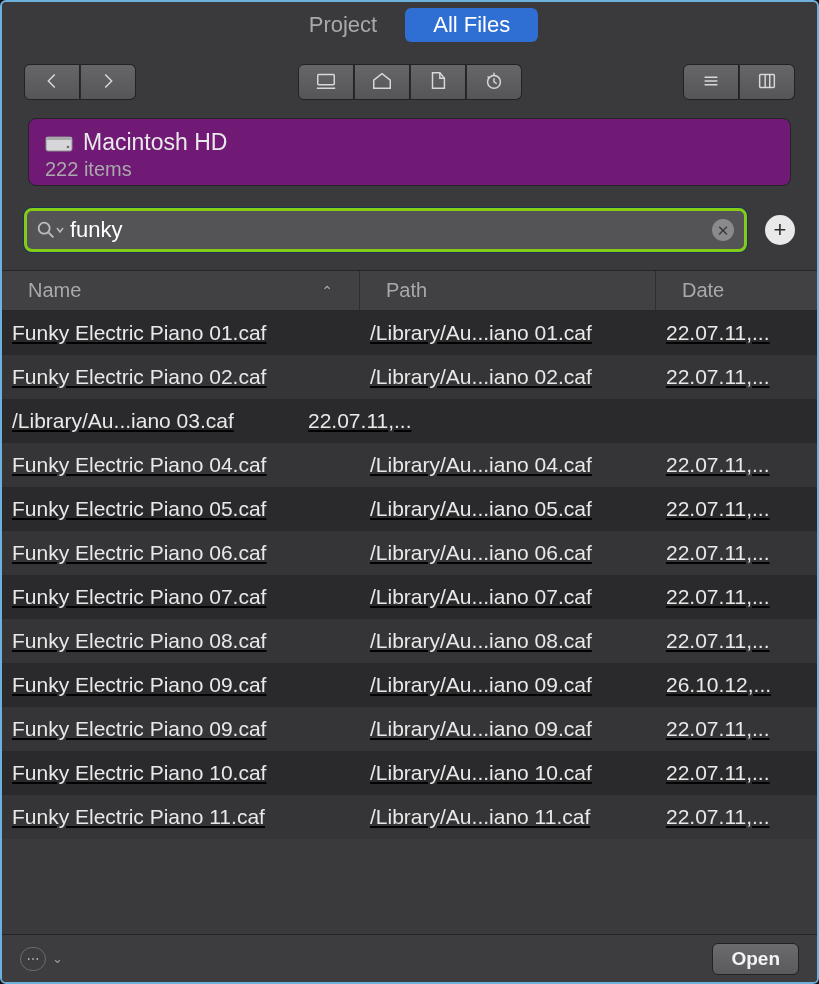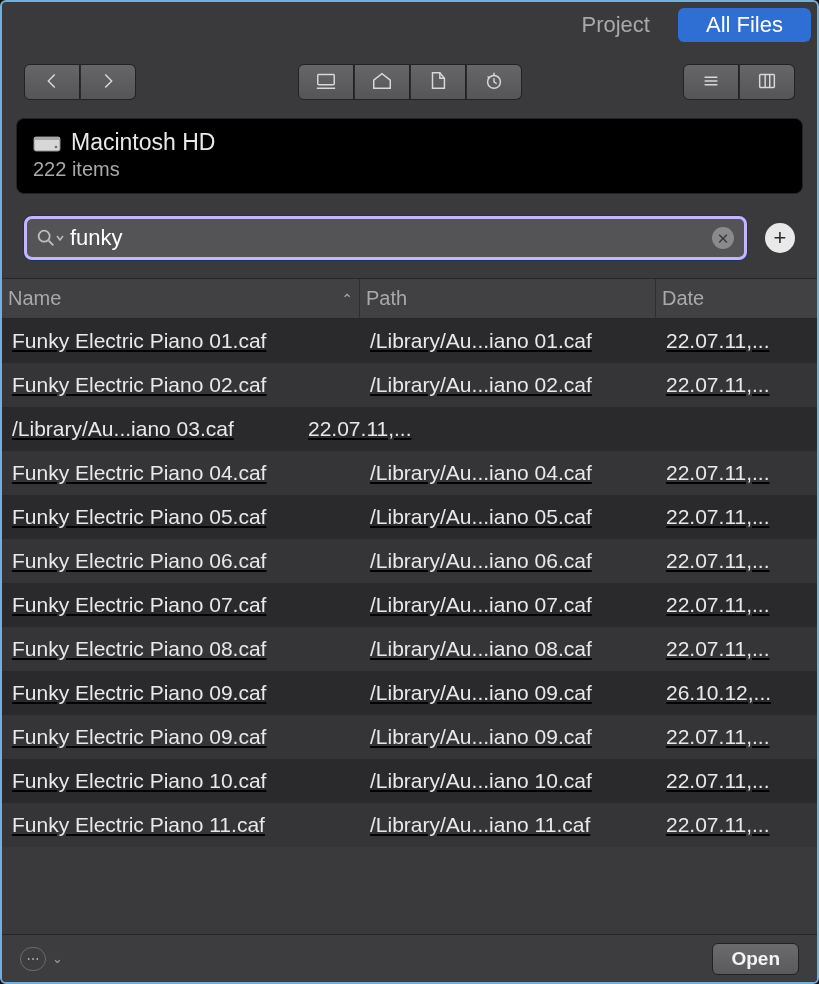--- a/index.html
+++ b/index.html
@@ -17,21 +17,21 @@
     --header-bg:#404042;
   }
   html,body{margin:0;padding:0;background:#111;}
   *{box-sizing:border-box;font-family:-apple-system,"Helvetica Neue",Arial,sans-serif;}
   .window{
     width:819px;height:984px;margin:0 auto;background:var(--bg);
     border:2px solid #6fb1de;border-radius:6px;position:relative;
     display:flex;flex-direction:column;overflow:hidden;
   }
   
-  .tabbar{display:flex;justify-content:flex-end;padding:6px 6px 2px;}
+  .tabbar{display:flex;justify-content:center;padding:6px 6px 2px;}
   .segmented{display:flex;border-radius:6px;overflow:hidden;height:34px;}
   .segmented .seg{
     display:flex;align-items:center;justify-content:center;
     padding:0 28px;font-size:22px;color:var(--text-dim);
     background:transparent;border:none;cursor:pointer;
   }
   .segmented .seg.active{background:var(--accent);color:#fff;border-radius:6px;}
   
   .toolbar{display:flex;align-items:center;gap:14px;padding:20px 22px 18px;}
   .btn-group{display:flex;}
@@ -40,32 +40,32 @@
     border:1px solid var(--btn-border);display:flex;align-items:center;justify-content:center;
     cursor:pointer;color:#d8d8d8;
   }
   .btn-group .tbtn:first-child{border-radius:6px 0 0 6px;}
   .btn-group .tbtn:last-child{border-radius:0 6px 6px 0;}
   .btn-group .tbtn + .tbtn{border-left:1px solid #2a2a2a;}
   .tbtn svg{width:22px;height:22px;stroke:#d8d8d8;fill:none;stroke-width:1.6;}
   .spacer{flex:1;}
   
   .location{
-    margin:0 14px;border:1px solid #242426;border-radius:8px;
-    background:#000000;padding:10px 16px 12px;
+    margin:0 26px;border:1px solid #242426;border-radius:8px;
+    background:#701a75;padding:10px 16px 4px;
   }
   .loc-row{display:flex;align-items:center;gap:10px;}
   .hd-icon{width:28px;height:22px;display:inline-block;}
   .loc-title{font-size:23px;color:var(--text);}
   .loc-sub{font-size:20px;color:var(--text-dim);margin-top:2px;}
   
   .searchrow{display:flex;align-items:center;gap:18px;padding:22px 22px 10px;}
   .searchbox{
     flex:1;height:44px;border-radius:8px;position:relative;
-    border:3px solid #c4b5fd;background:#545456;display:flex;align-items:center;
+    border:3px solid #84cc16;background:#545456;display:flex;align-items:center;
     padding:0 10px 0 8px;box-shadow:0 0 0 1px #1a355a;
   }
   .search-icon{color:#bdbdbf;display:flex;align-items:center;margin-right:5px;}
   .search-icon svg{width:22px;height:22px;stroke:#bdbdbf;fill:none;stroke-width:2;}
   .searchbox input{
     flex:1;background:transparent;border:none;outline:none;color:#fff;
     font-size:22px;padding:0;
   }
   .clearbtn{
     width:22px;height:22px;border-radius:50%;background:#8a8a8c;border:none;
@@ -73,21 +73,21 @@
     font-size:15px;line-height:1;
   }
   .addbtn{
     width:30px;height:30px;border-radius:50%;background:#e9e9ea;border:none;
     color:#2a2a2a;display:flex;align-items:center;justify-content:center;cursor:pointer;
     font-size:22px;font-weight:400;
   }
   
   .table{flex:1;overflow:hidden;margin:8px 0 0;border-top:1px solid #272729;}
   .thead{display:flex;background:#414143;border-bottom:1px solid #272729;height:40px;}
-  .th{display:flex;align-items:center;padding:0 6px;color:var(--text-dim);font-size:20px;border-right:1px solid #2e2e30;cursor:pointer;}
+  .th{display:flex;align-items:center;padding:0 26px;color:var(--text-dim);font-size:20px;border-right:1px solid #2e2e30;cursor:pointer;}
   .th:last-child{border-right:none;}
   .th .sort{margin-left:auto;font-size:14px;color:var(--text-dim);}
   .c-name{width:358px;}
   .c-path{width:296px;}
   .c-date{flex:1;}
   .tbody{height:calc(100% - 40px);overflow:hidden;text-decoration:underline;}
   .tr{display:flex;height:44px;}
   .tr:nth-child(odd){background:var(--bg-darker);}
   .tr:nth-child(even){background:var(--row-alt);}
   .td{display:flex;align-items:center;padding:0 10px;color:var(--text);font-size:21px;white-space:nowrap;overflow:hidden;text-overflow:ellipsis;border-right:1px solid transparent;}

